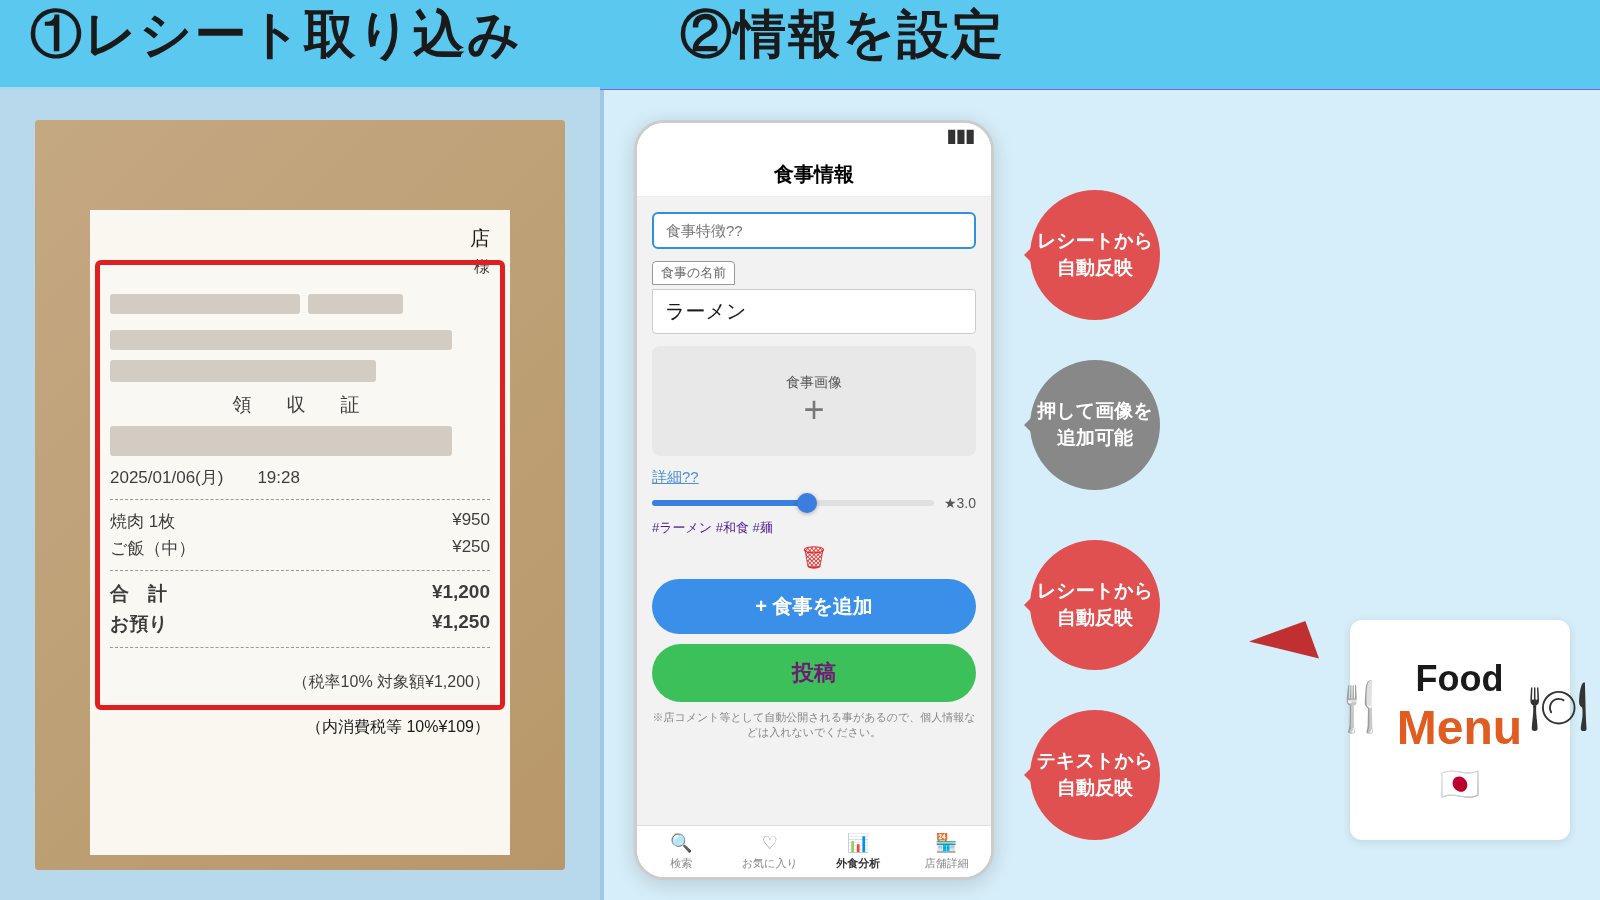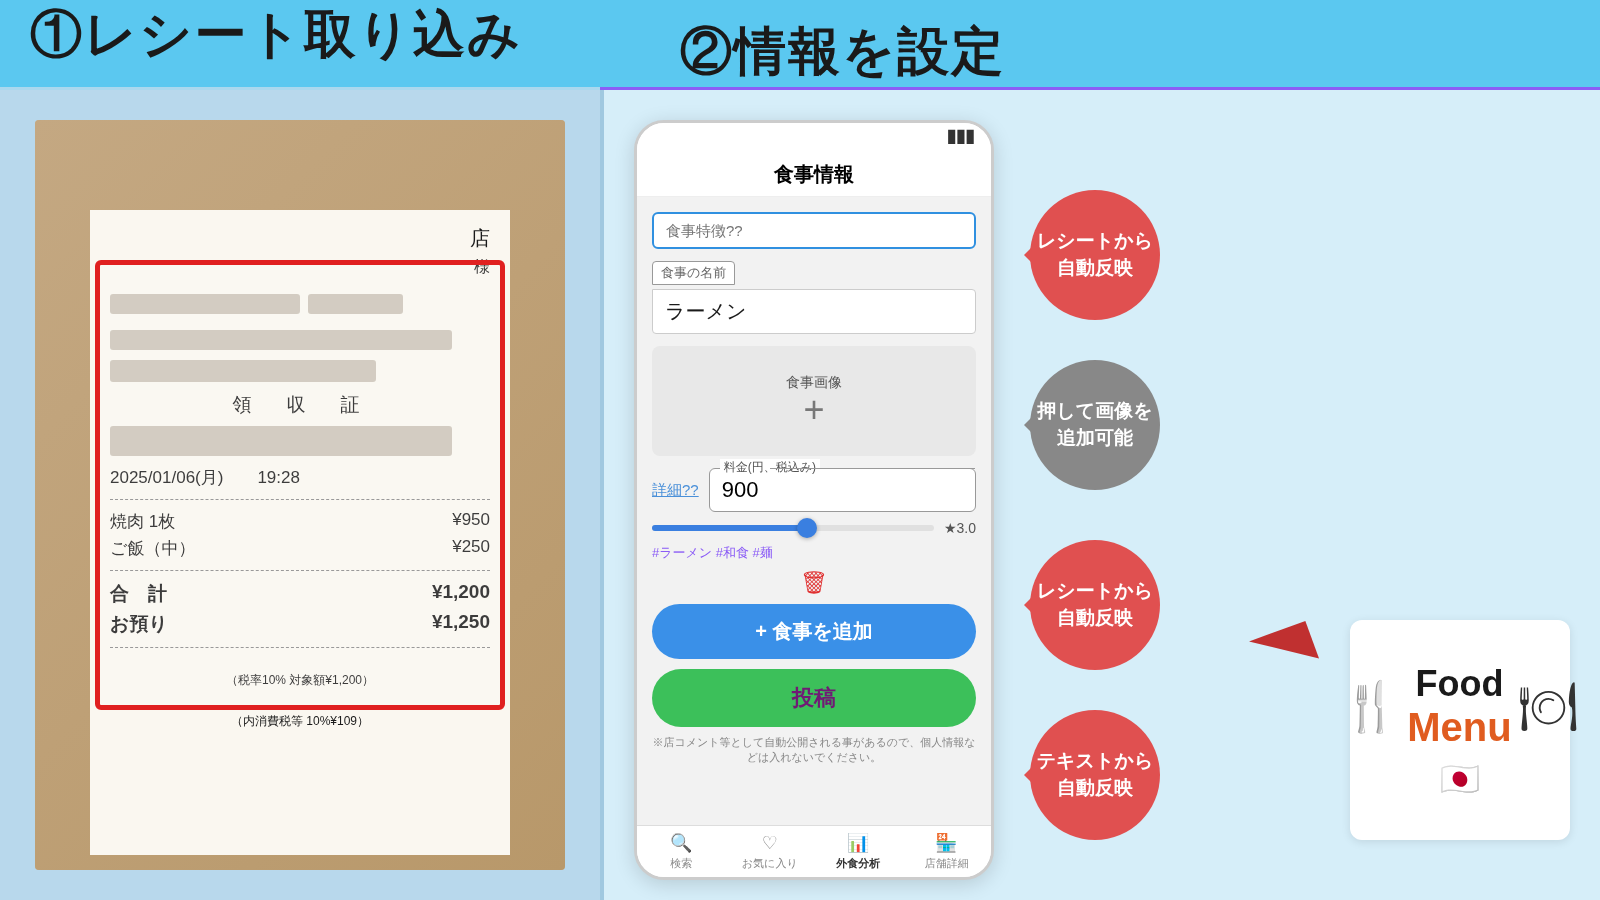--- a/index.html
+++ b/index.html
@@ -24,23 +24,23 @@
       background: #5bc8f0;
       display: flex;
       align-items: flex-start;
       padding: 0 30px;
       border-bottom: 3px solid #aad8ee;
     }
     .header-right {
       flex: 1;
       background: #5bc8f0;
       display: flex;
-      align-items: flex-end;
+      align-items: flex-start;
       padding: 0 80px;
-      border-bottom: 3px solid #8b5cf6;
+      border-bottom: 1px solid #8b5cf6;
     }
     .header-title {
       font-size: 52px;
       font-weight: 900;
       color: #1a1a1a;
       letter-spacing: 2px;
     }
 
     
     .main-content {
@@ -148,24 +148,24 @@
       font-size: 19px;
       font-weight: 700;
     }
 
     .receipt-date {
       font-size: 17px;
       margin: 10px 0 6px 0;
     }
 
     .receipt-tax-note {
-      font-size: 12px;
+      font-size: 16px;
       margin-top: 24px;
       display: flex;
-      justify-content: center;
+      justify-content: flex-end;
     }
 
     
     .right-panel {
       flex: 1;
       background: #d6eef9;
       display: flex;
       padding: 20px 30px;
       gap: 20px;
       position: relative;
@@ -332,21 +332,21 @@
       box-shadow: 0 1px 4px rgba(0,0,0,0.3);
     }
     .rating-label {
       font-size: 14px;
       color: #555;
       white-space: nowrap;
     }
 
     .hashtags {
       font-size: 13px;
-      color: #8b5cf6;
+      color: #4c1d95;
       margin-bottom: 8px;
     }
 
     .delete-btn {
       display: flex;
       justify-content: center;
       margin-bottom: 8px;
     }
     .delete-icon {
       color: #e03030;
@@ -470,21 +470,21 @@
 
     .food-menu-text {
       text-align: center;
     }
     .food-menu-food {
       font-size: 36px;
       font-weight: 900;
       color: #1a1a1a;
     }
     .food-menu-menu {
-      font-size: 40px;
+      font-size: 48px;
       font-weight: 900;
       color: #e05c20;
       text-align: center;
     }
 
     .food-menu-flag {
       font-size: 32px;
       margin-top: 6px;
     }
 
@@ -610,25 +610,20 @@
 
         
         <div class="image-upload-area">
           <span style="font-size:14px;color:#555;">食事画像</span>
           <span class="image-upload-plus">+</span>
         </div>
 
         
         <div class="price-row">
           <span class="details-link">詳細??</span>
-          <div class="price-box">
-            <div class="price-box-label">料金(円、税込み)</div>
-            <div class="price-line-top"></div>
-            <span>900</span>
-          </div>
         </div>
 
         
         <div class="rating-row">
           <div class="slider-track">
             <div class="slider-fill"></div>
             <div class="slider-thumb"></div>
           </div>
           <span class="rating-label">★3.0</span>
         </div>

